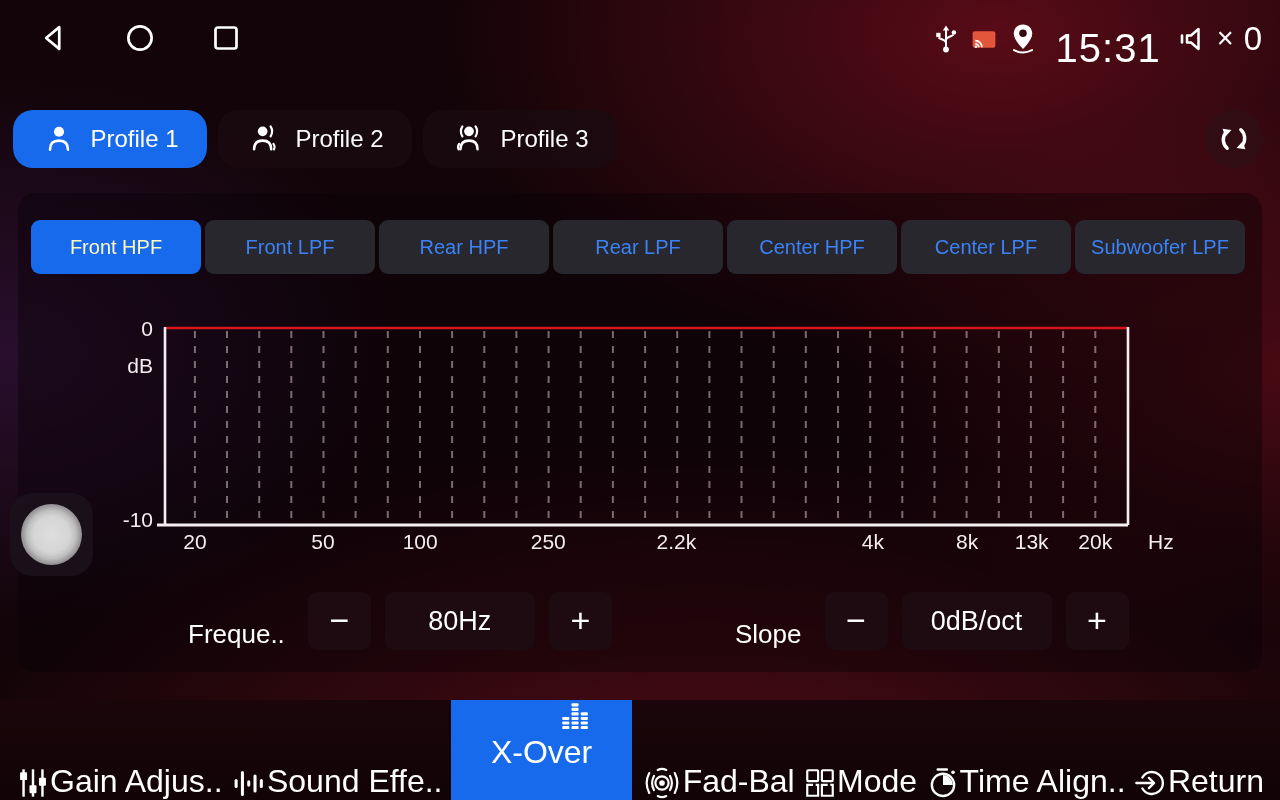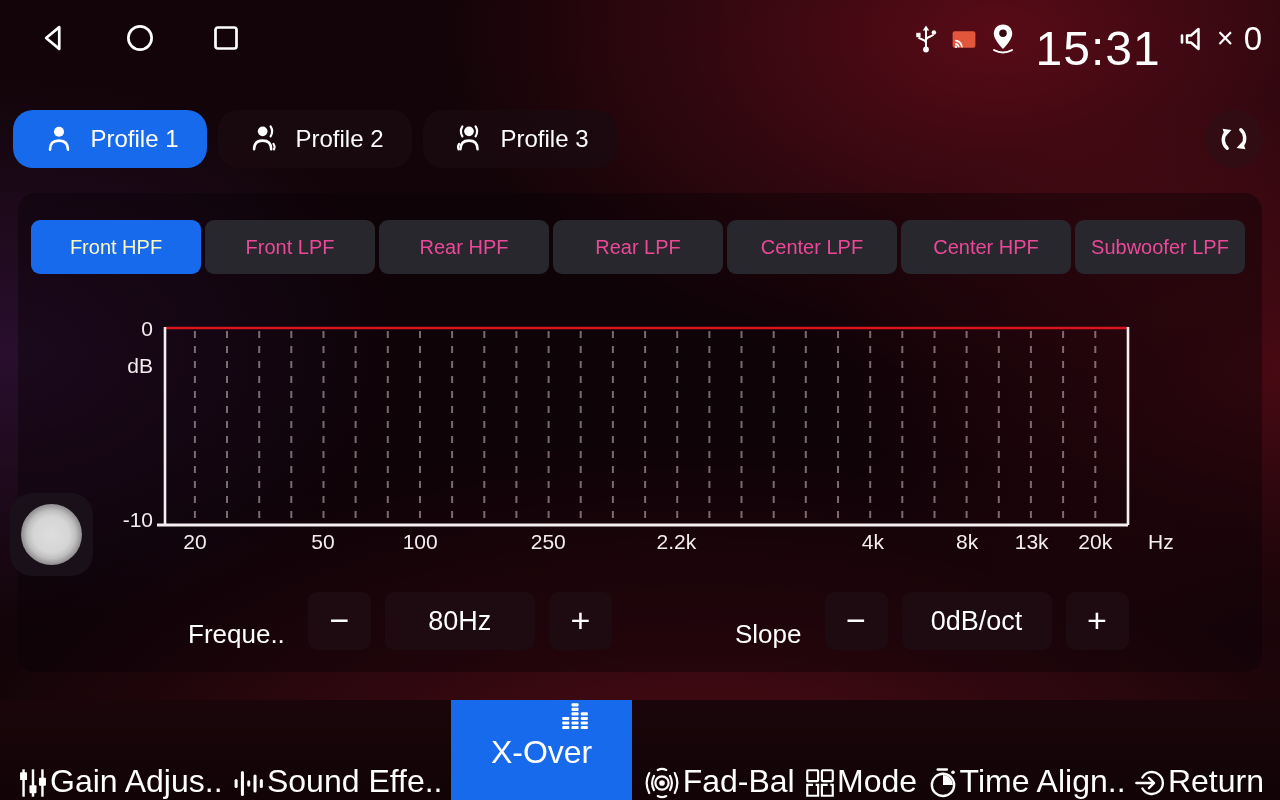--- a/index.html
+++ b/index.html
@@ -11,36 +11,36 @@
       radial-gradient(620px 430px at 1% 44%, rgba(98,42,142,0.28), transparent 65%),
       radial-gradient(900px 560px at 78% 4%, rgba(152,18,36,0.52), transparent 62%),
       radial-gradient(760px 430px at 101% 46%, rgba(138,16,32,0.46), transparent 62%),
       radial-gradient(1150px 520px at 55% 98%, rgba(150,20,36,0.44), transparent 66%),
       #120408;
   }
   .icon{display:inline-flex; align-items:center; justify-content:center;}
   
   .nav-keys{position:absolute; left:36px; top:20px; display:flex; gap:50px; align-items:center;}
   .status-right{position:absolute; right:18px; top:12px; display:flex; align-items:center; gap:9px; height:54px;}
-  .time{font-size:48px; letter-spacing:1px; margin:18px 8px 0 8px;}
+  .time{font-size:40px; letter-spacing:1px; margin:18px 8px 0 8px;}
   .mute-x{font-size:29px; margin:0 1px 2px 2px;}
   .vol-num{font-size:33px;}
   
   .profile-row{position:absolute; left:13px; top:110px; display:flex; gap:11px;}
   .profile-btn{height:58px; min-width:194px; padding:0 26px; border-radius:20px;
     background:rgba(26,10,16,0.85); display:flex; align-items:center; justify-content:center;
     gap:13px; font-size:24px; cursor:pointer;}
   .profile-btn.active{background:var(--accent);}
   .refresh{position:absolute; right:17px; top:110px; width:58px; height:58px; border-radius:50%;
     background:rgba(48,14,20,0.95); display:flex; align-items:center; justify-content:center; border:none; cursor:pointer;}
   
   .panel{position:absolute; left:18px; top:193px; width:1244px; height:479px;
     background:rgba(10,3,8,0.42); border-radius:18px;}
   .filter-tabs{position:absolute; left:13px; top:27px; display:flex; gap:4px;}
-  .ftab{width:170px; height:54px; border-radius:9px; background:#28272d; color:#ec4899;
+  .ftab{width:170px; height:54px; border-radius:9px; background:#28272d; color:#3b82f6;
     display:flex; align-items:center; justify-content:center; font-size:20px; cursor:pointer;}
   .ftab.active{background:var(--accent); color:#fef9c3;}
   .chart{position:absolute; left:102px; top:126px; width:1060px; height:238px;}
   .chart svg text{font-family:"Liberation Sans","DejaVu Sans",sans-serif; font-size:21px; fill:#f4edef;}
   
   .ctrl{position:absolute; top:399px; display:flex; align-items:flex-end; gap:14px;}
   .ctrl.freq{left:170px;} .ctrl.slope{left:717px;}
   .ctrl-label{font-size:26px; margin-right:9px;}
   .ctrl-btn{width:63px; height:58px; border-radius:9px; background:#1d0b11; color:#fff;
     font-size:34px; line-height:1; display:flex; align-items:center; justify-content:center;
@@ -171,22 +171,22 @@
         </svg>
       </span>
   </button>
 
   <div class="panel">
     <div class="filter-tabs" id="filter-tabs">
         <div class="ftab active">Front HPF</div>
         <div class="ftab">Front LPF</div>
         <div class="ftab">Rear HPF</div>
         <div class="ftab">Rear LPF</div>
+        <div class="ftab">Center HPF</div>
         <div class="ftab">Center LPF</div>
-        <div class="ftab">Center HPF</div>
         <div class="ftab">Subwoofer LPF</div>
       </div>
 
     <div class="chart" id="chart-host"><svg viewBox="0 0 1060 238" width="1060" height="238">
           <line x1="74.9" y1="12" x2="74.9" y2="204" stroke="#C2AEB4" stroke-width="2" stroke-dasharray="7 8" opacity="0.6"></line>
           <line x1="107.0" y1="12" x2="107.0" y2="204" stroke="#C2AEB4" stroke-width="2" stroke-dasharray="7 8" opacity="0.6"></line>
           <line x1="139.2" y1="12" x2="139.2" y2="204" stroke="#C2AEB4" stroke-width="2" stroke-dasharray="7 8" opacity="0.6"></line>
           <line x1="171.3" y1="12" x2="171.3" y2="204" stroke="#C2AEB4" stroke-width="2" stroke-dasharray="7 8" opacity="0.6"></line>
           <line x1="203.5" y1="12" x2="203.5" y2="204" stroke="#C2AEB4" stroke-width="2" stroke-dasharray="7 8" opacity="0.6"></line>
           <line x1="235.6" y1="12" x2="235.6" y2="204" stroke="#C2AEB4" stroke-width="2" stroke-dasharray="7 8" opacity="0.6"></line>

